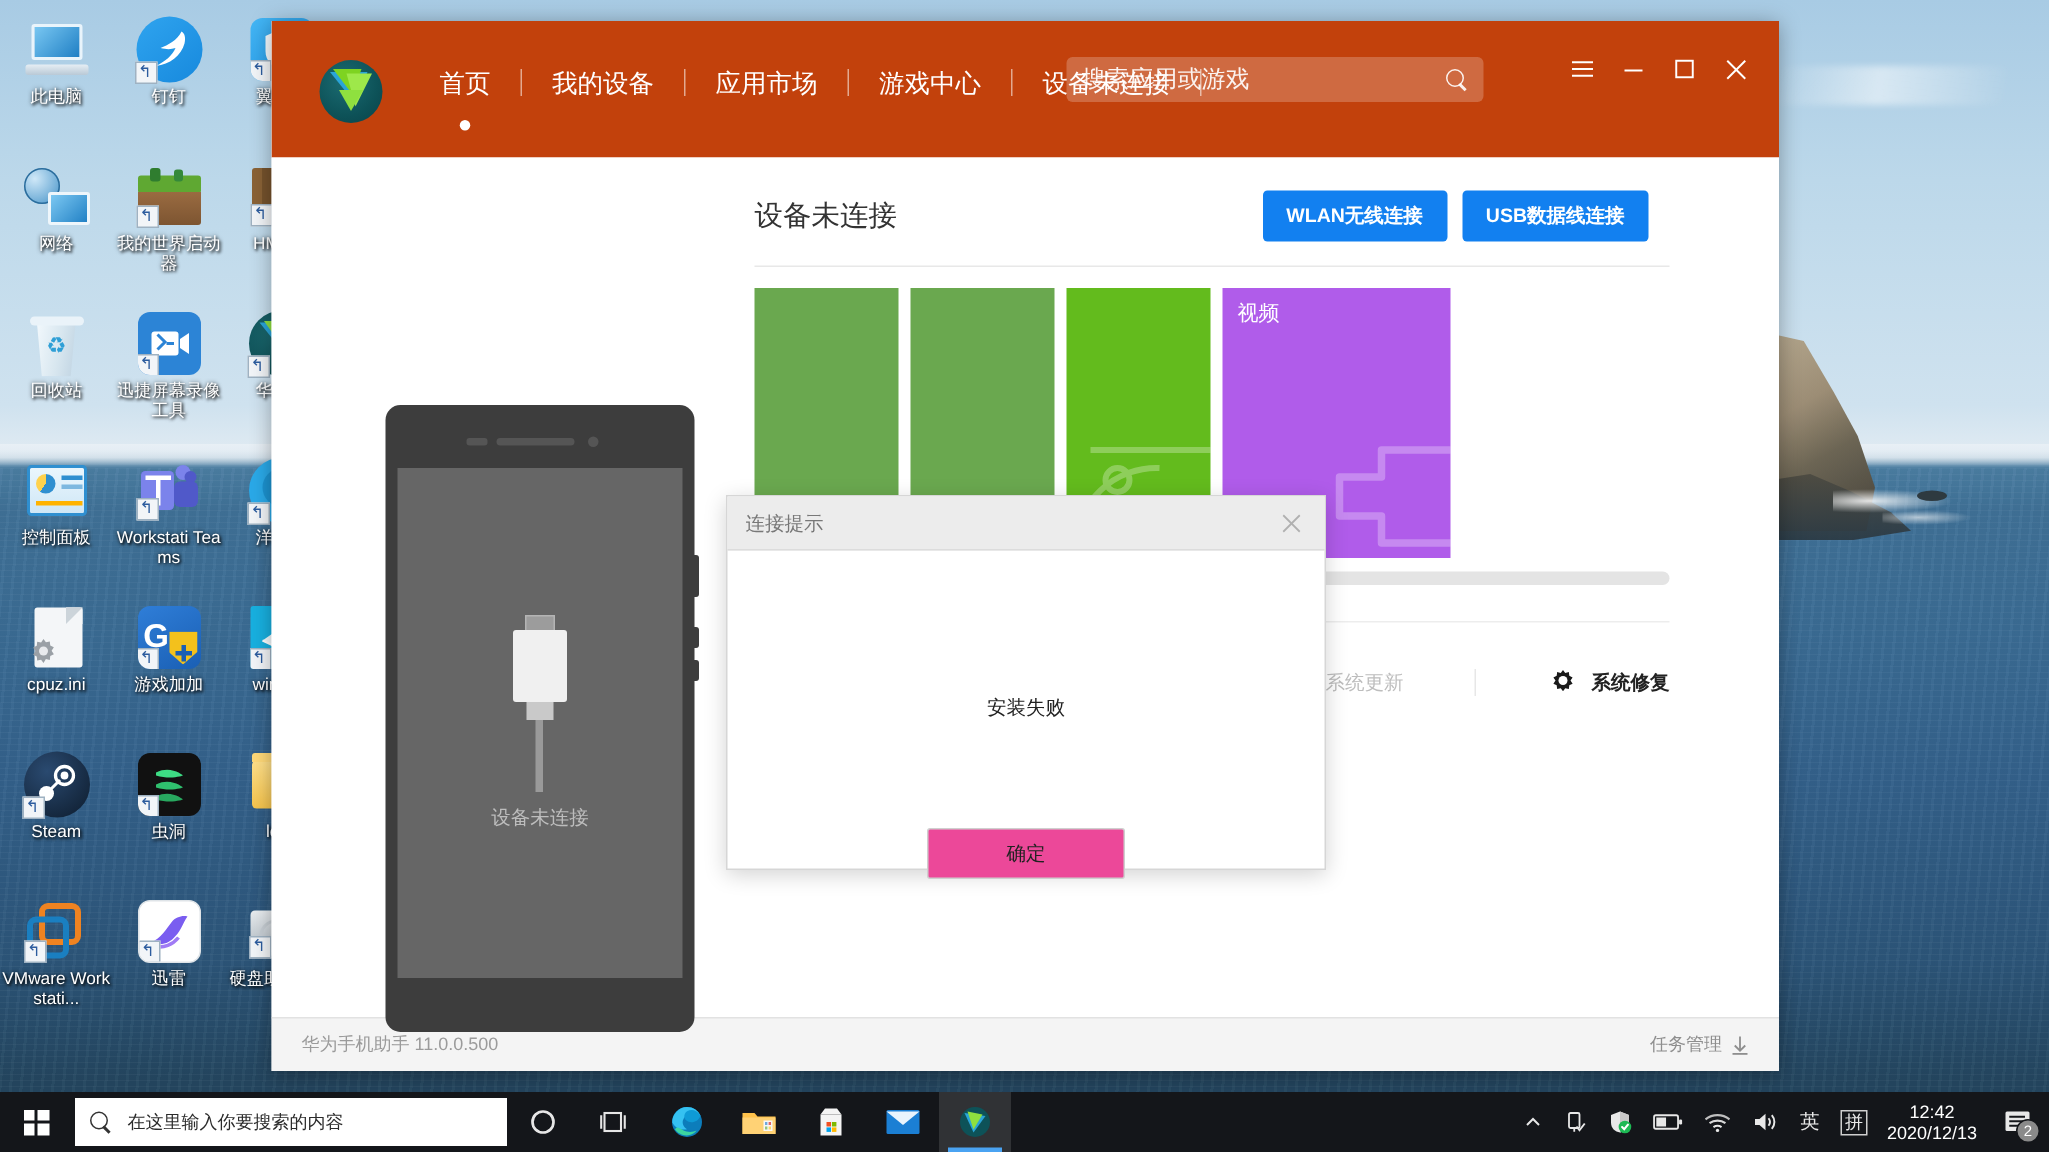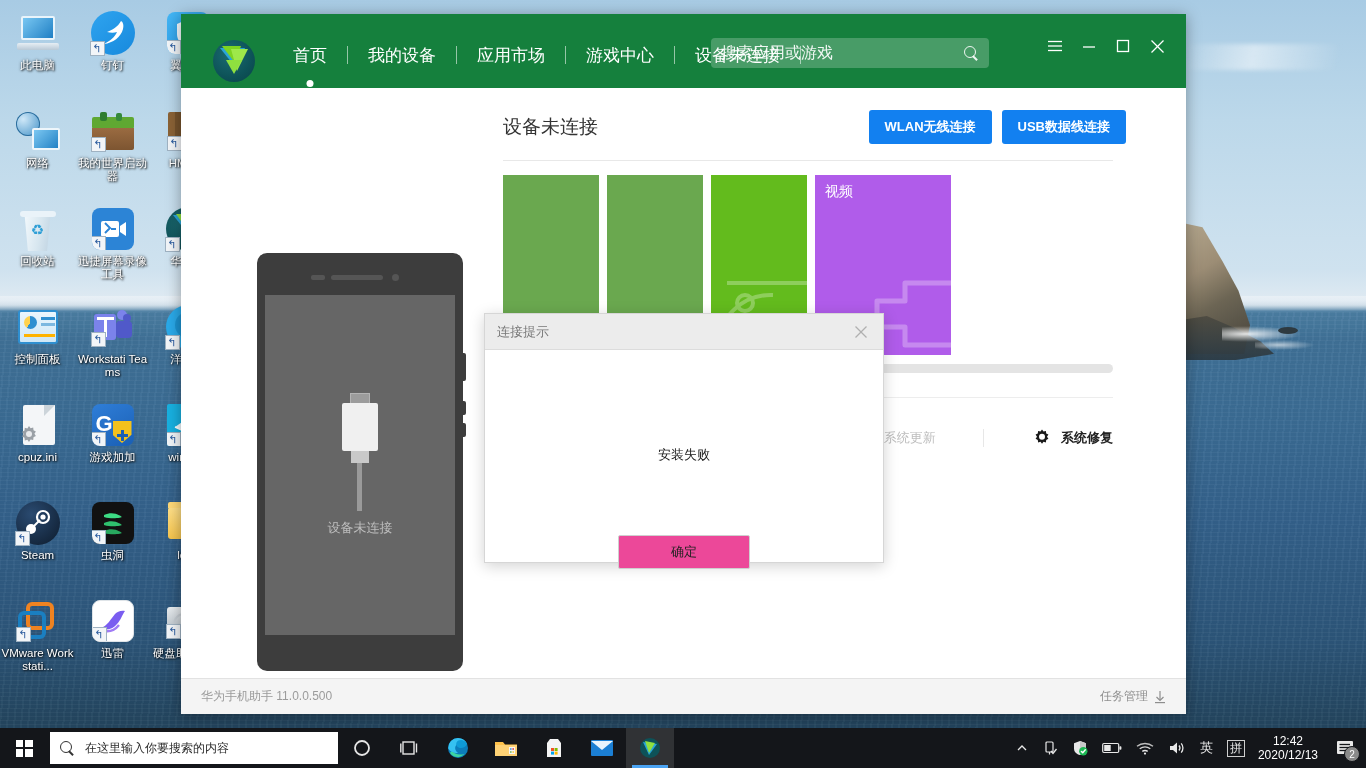--- a/index.html
+++ b/index.html
@@ -127,21 +127,21 @@
   
   #app-window {
     position: absolute; left: 181px; top: 14px;
     width: 1005px; height: 700px;
     background: #ffffff;
     box-shadow: 0 2px 14px rgba(0,0,0,.35);
     display: flex; flex-direction: column;
     overflow: hidden;
   }
   .titlebar {
-    height: 74px; background: #15803d;
+    height: 91px; background: #c2410c;
     display: flex; align-items: flex-start; position: relative; flex: none;
   }
   .logo-wrap {
     position: absolute; left: 32px; top: 26px;
     width: 42px; height: 42px;
   }
   .logo-circle {
     width: 42px; height: 42px; border-radius: 50%;
     background: radial-gradient(circle at 40% 35%, #1b6b72 0%, #0d5258 60%, #0a4248 100%);
     position: relative; overflow: hidden;
@@ -209,32 +209,32 @@
   .usb { position: relative; width: 40px; height: 120px; margin-bottom: 6px; }
   .usb .tip { position:absolute; left:10px; top:0; width:20px; height:12px; background:#9c9c9c; border:1px solid #b4b4b4;}
   .usb .body { position:absolute; left:2px; top:10px; width:36px; height:48px; background:#f0f0f0; border-radius:2px;}
   .usb .neck { position:absolute; left:11px; top:58px; width:18px; height:12px; background:#c9c9c9;}
   .usb .cable { position:absolute; left:17px; top:70px; width:5px; height:48px; background:#9a9a9a;}
   .phone .nc-text { color:#bdbdbd; font-size: 13px; }
 
   
   .right-col { position: absolute; left: 322px; top: 0; right: 0; bottom: 0; }
   .dev-title { position:absolute; left:0; top:26px; font-size:19px; color:#333; }
-  .conn-btns { position:absolute; right: 60px; top: 22px; display:flex; gap: 10px; border-radius: 10px; }
+  .conn-btns { position:absolute; right: 87px; top: 22px; display:flex; gap: 10px; border-radius: 10px; }
   .pbtn {
     background: #1280f0; color:#fff; font-size: 13px; font-weight: bold;
     border:none; border-radius: 3px; padding: 0 16px; height: 34px;
     cursor: pointer; line-height: 34px; white-space: nowrap;
   }
   .divider-top { position:absolute; left:0; right:73px; top: 72px; height:1px; background:#e8e8e8; }
 
   .tiles { position:absolute; left:0; top: 87px; display:flex; gap: 8px; }
   .tile { width: 96px; height: 180px; position: relative; overflow: hidden; }
   .tile .tname { position:absolute; left:10px; top:8px; color:#fff; font-size:14px; }
-  .tile.wide { width: 136px; }
+  .tile.wide { width: 152px; }
   .tile-art { position:absolute; right:-12px; bottom:-8px; width:92px; height:92px; opacity:.28; }
 
   .bars { position:absolute; left:0; top: 276px; right:73px; display:flex; gap: 18px; }
   .bar { height: 9px; background:#e4e4e4; border-radius: 5px; }
   .bar.b1 { width: 294px; } .bar.b2 { flex:1; }
 
   .divider-bot { position:absolute; left:0; right:73px; top: 309px; height:1px; background:#ededed; }
 
   .toolrow { position:absolute; left:0; right:73px; top: 330px; display:flex; align-items:center; height:40px; }
   .tool { display:flex; align-items:center; gap: 9px; color:#bdbdbd; font-size: 13px; cursor:pointer; }

